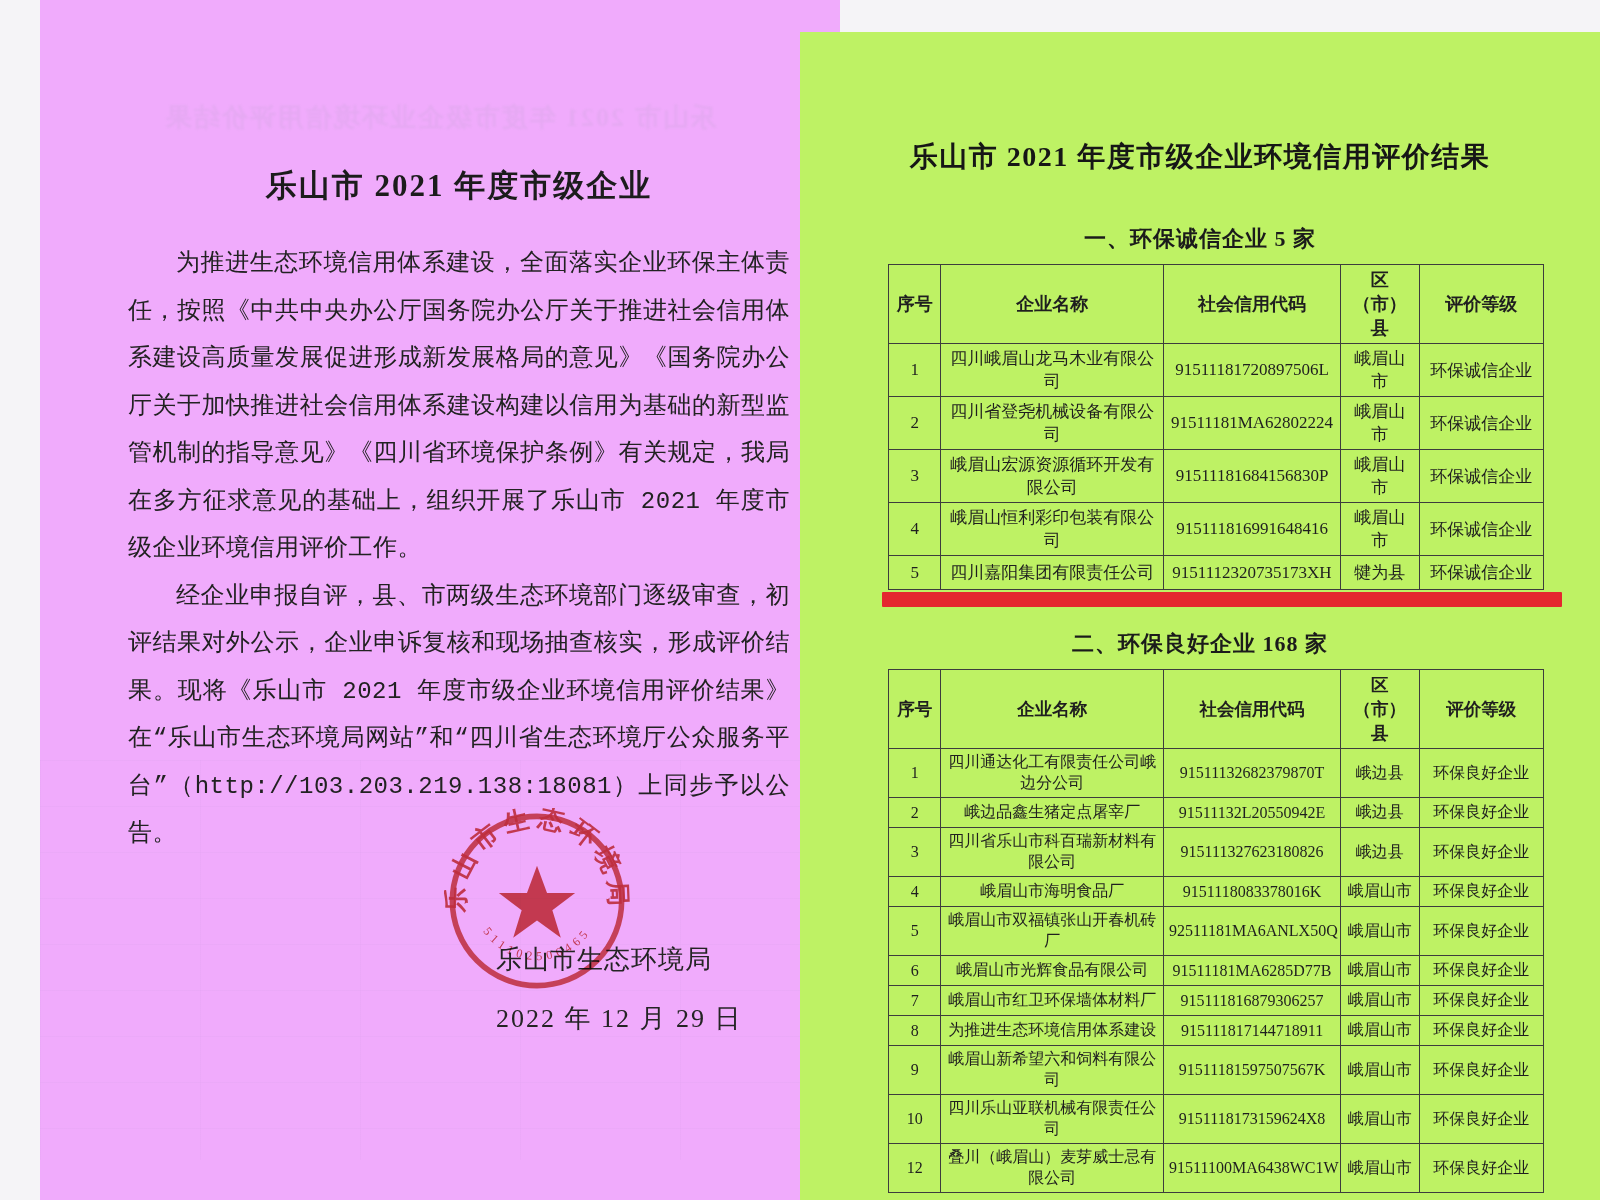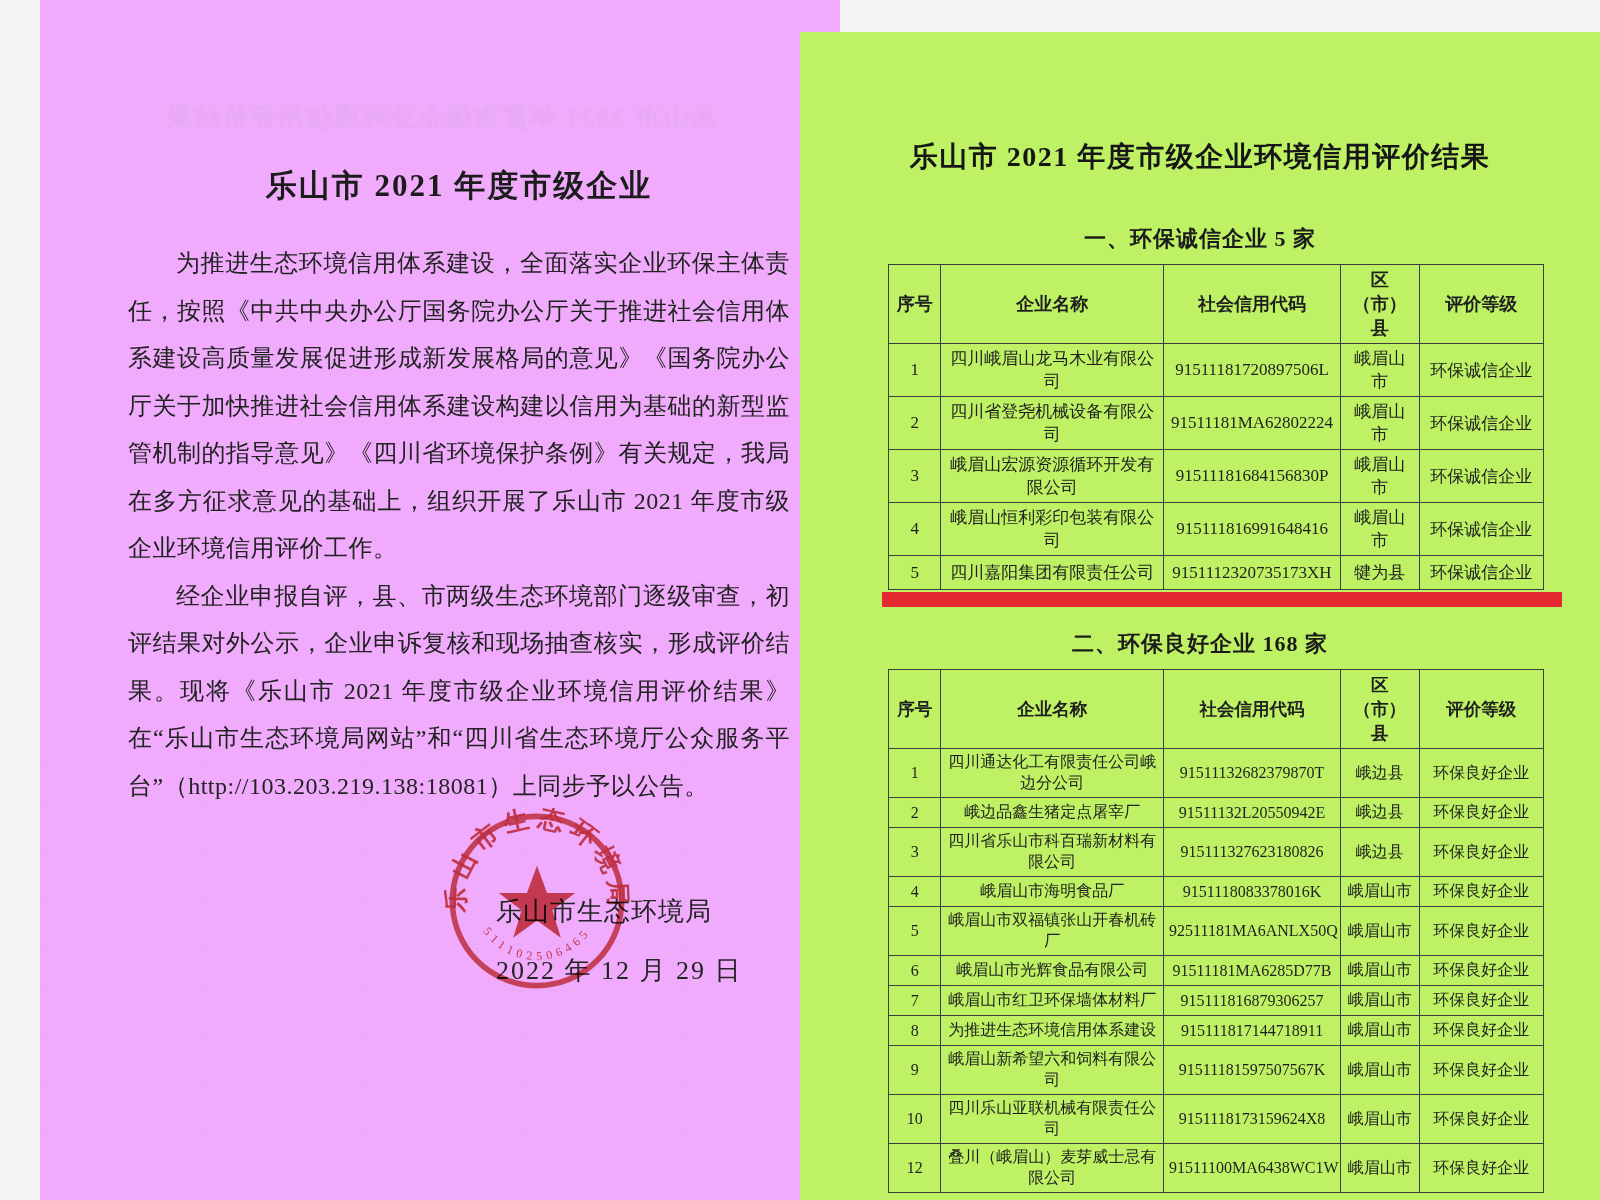--- a/index.html
+++ b/index.html
@@ -27,21 +27,21 @@
     position: absolute; top: 100px; left: 0; width: 800px;
     text-align: center; font-size: 26px; font-weight: bold;
     color: #9a9ab0; opacity: .12; transform: scaleX(-1);
     filter: blur(1px); letter-spacing: 2px;
   }
   .lp-content { position: absolute; left: 88px; top: 0; width: 662px; }
   .lp-title {
     margin-top: 156px; text-align: center; font-weight: bold;
     font-size: 31px; line-height: 60px; letter-spacing: 2px; color: #1c1c1c;
   }
-  .lp-body { margin-top: 24px; }
+  .lp-body { margin-top: 24px; font-family: Liberation Mono, monospace; }
   .lp-body p {
     font-size: 24px; line-height: 47.5px; text-align: justify;
     text-indent: 2em; letter-spacing: 0.5px; color: #222;
   }
   .lp-sign { margin-top: 84px; font-size: 26px; letter-spacing: 1px; }
   .lp-sign .sig { margin-left: 368px; }
   .lp-sign .date { margin-left: 368px; margin-top: 24px; letter-spacing: 2px; }
   .stamp {
     position: absolute; left: 404px; top: 808px; width: 186px; height: 186px;
     color: #c5322d; mix-blend-mode: multiply; opacity: .92;

